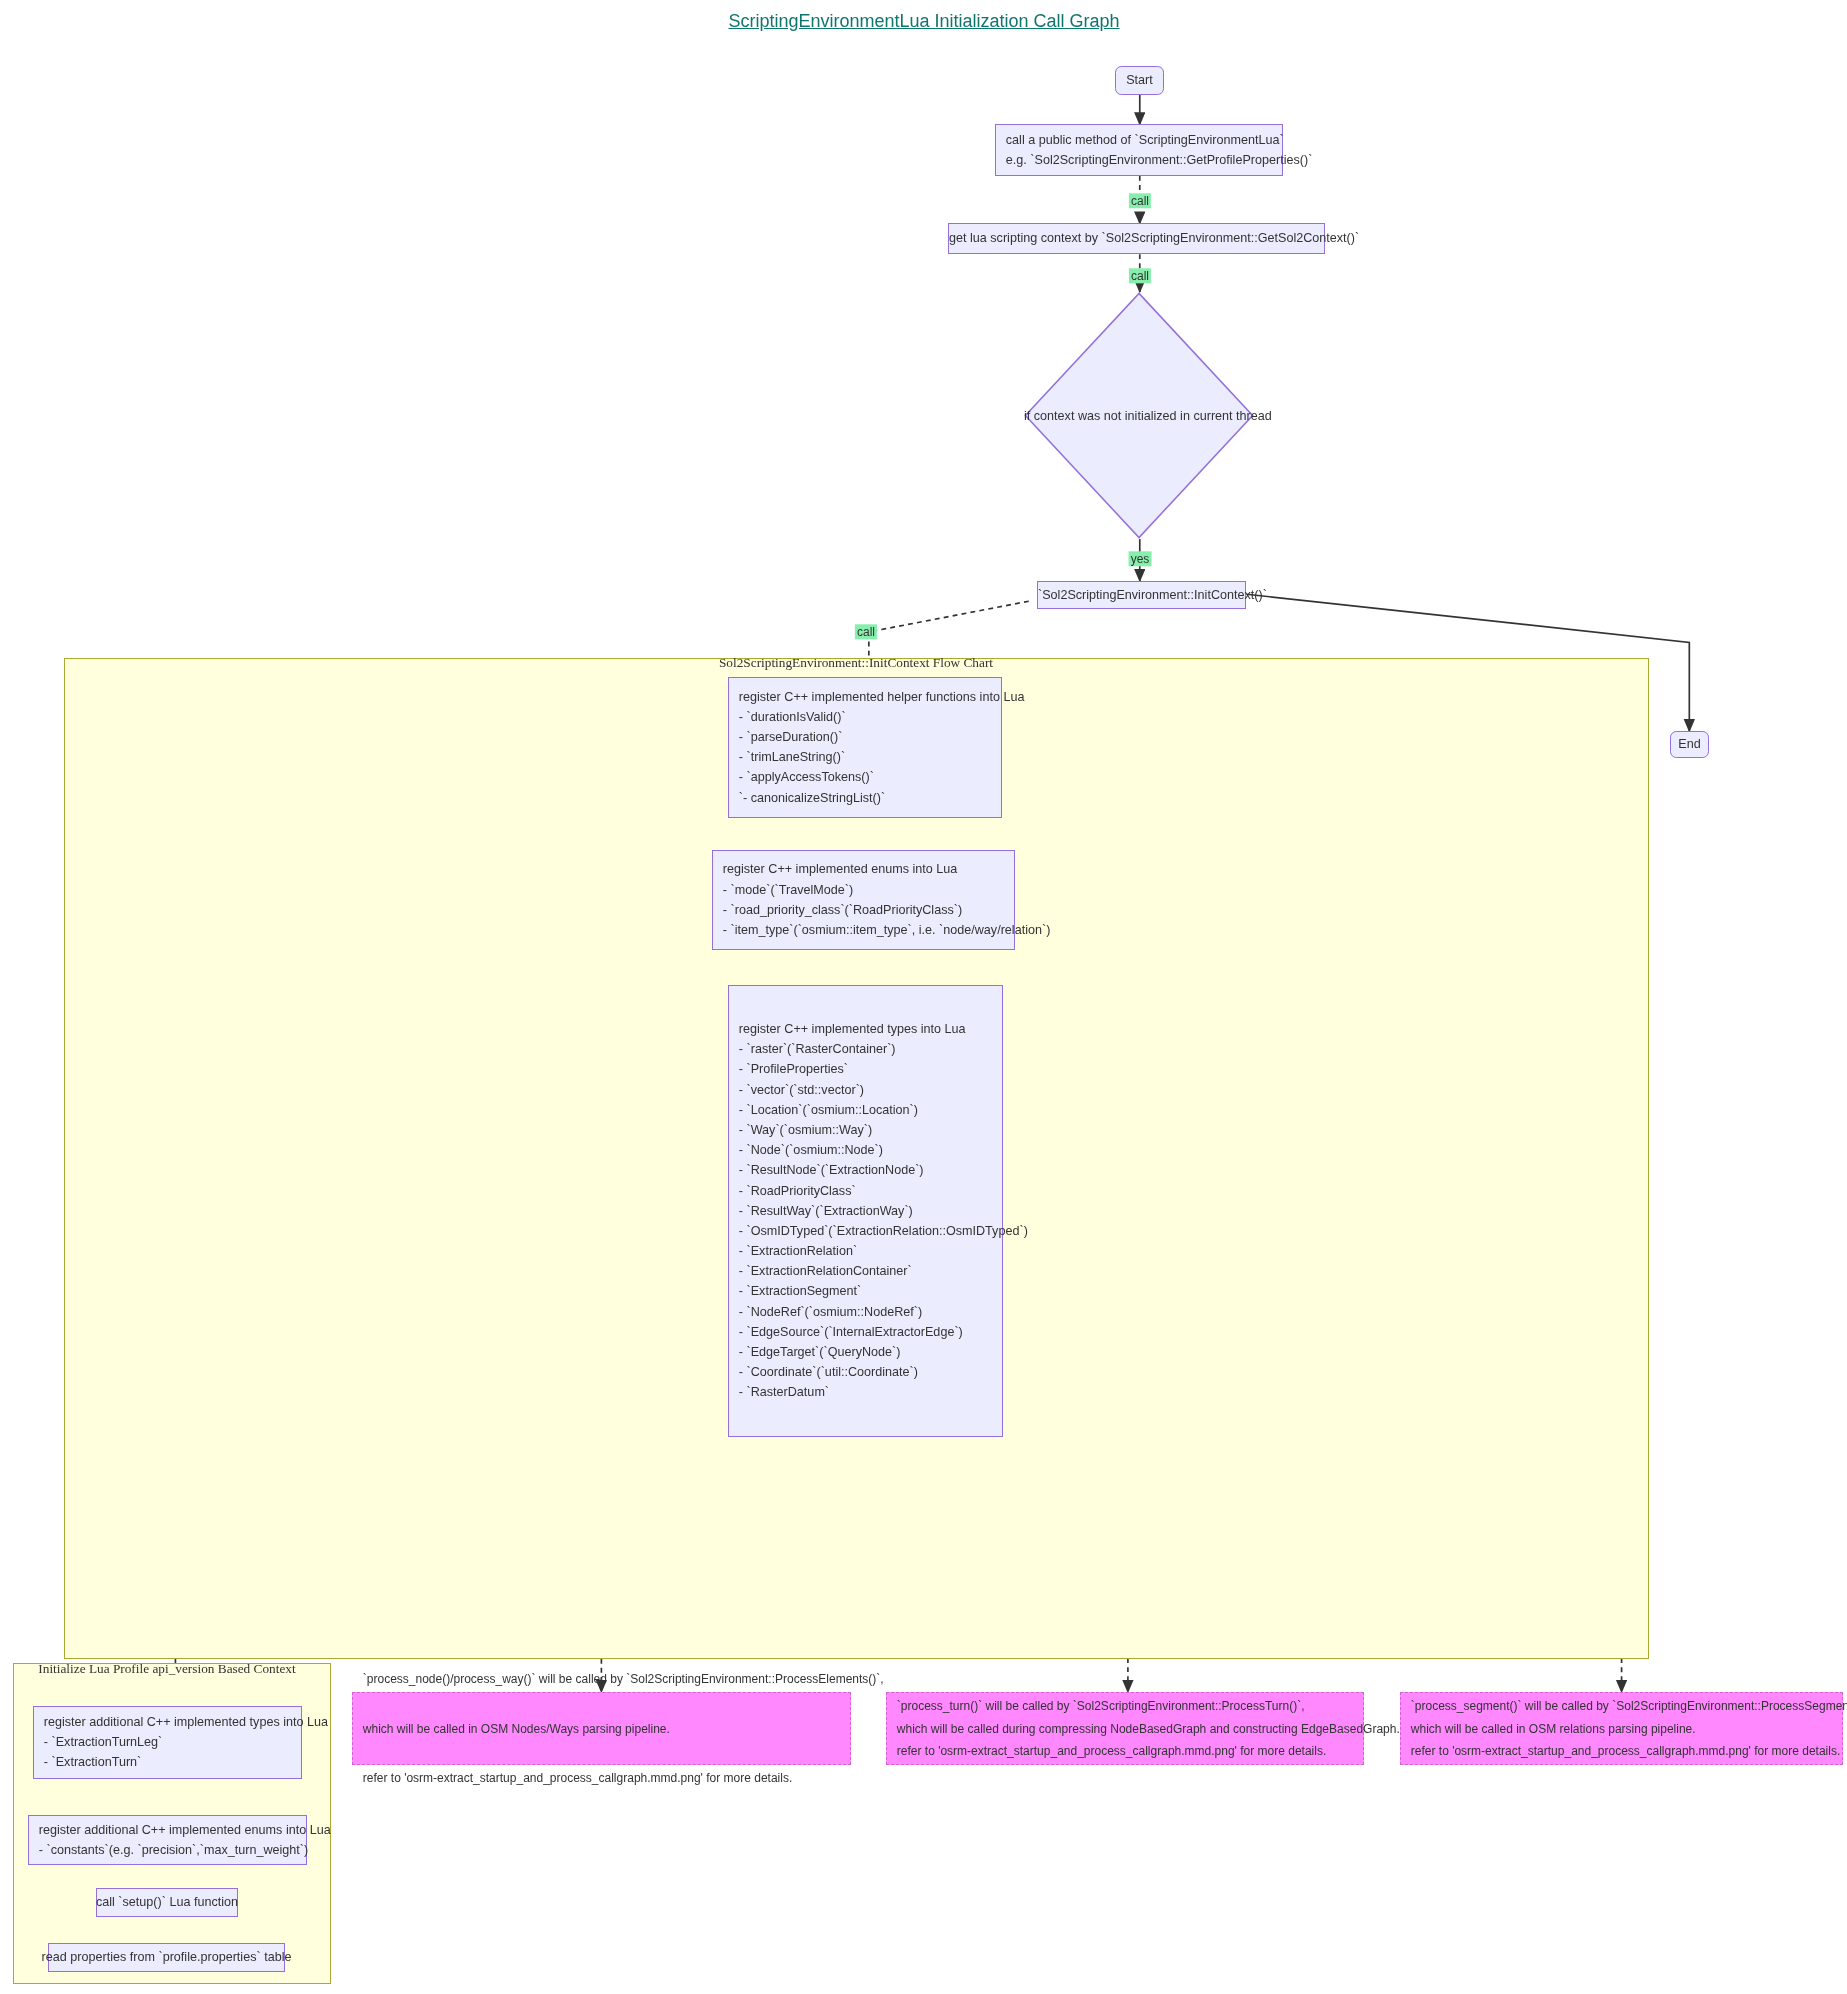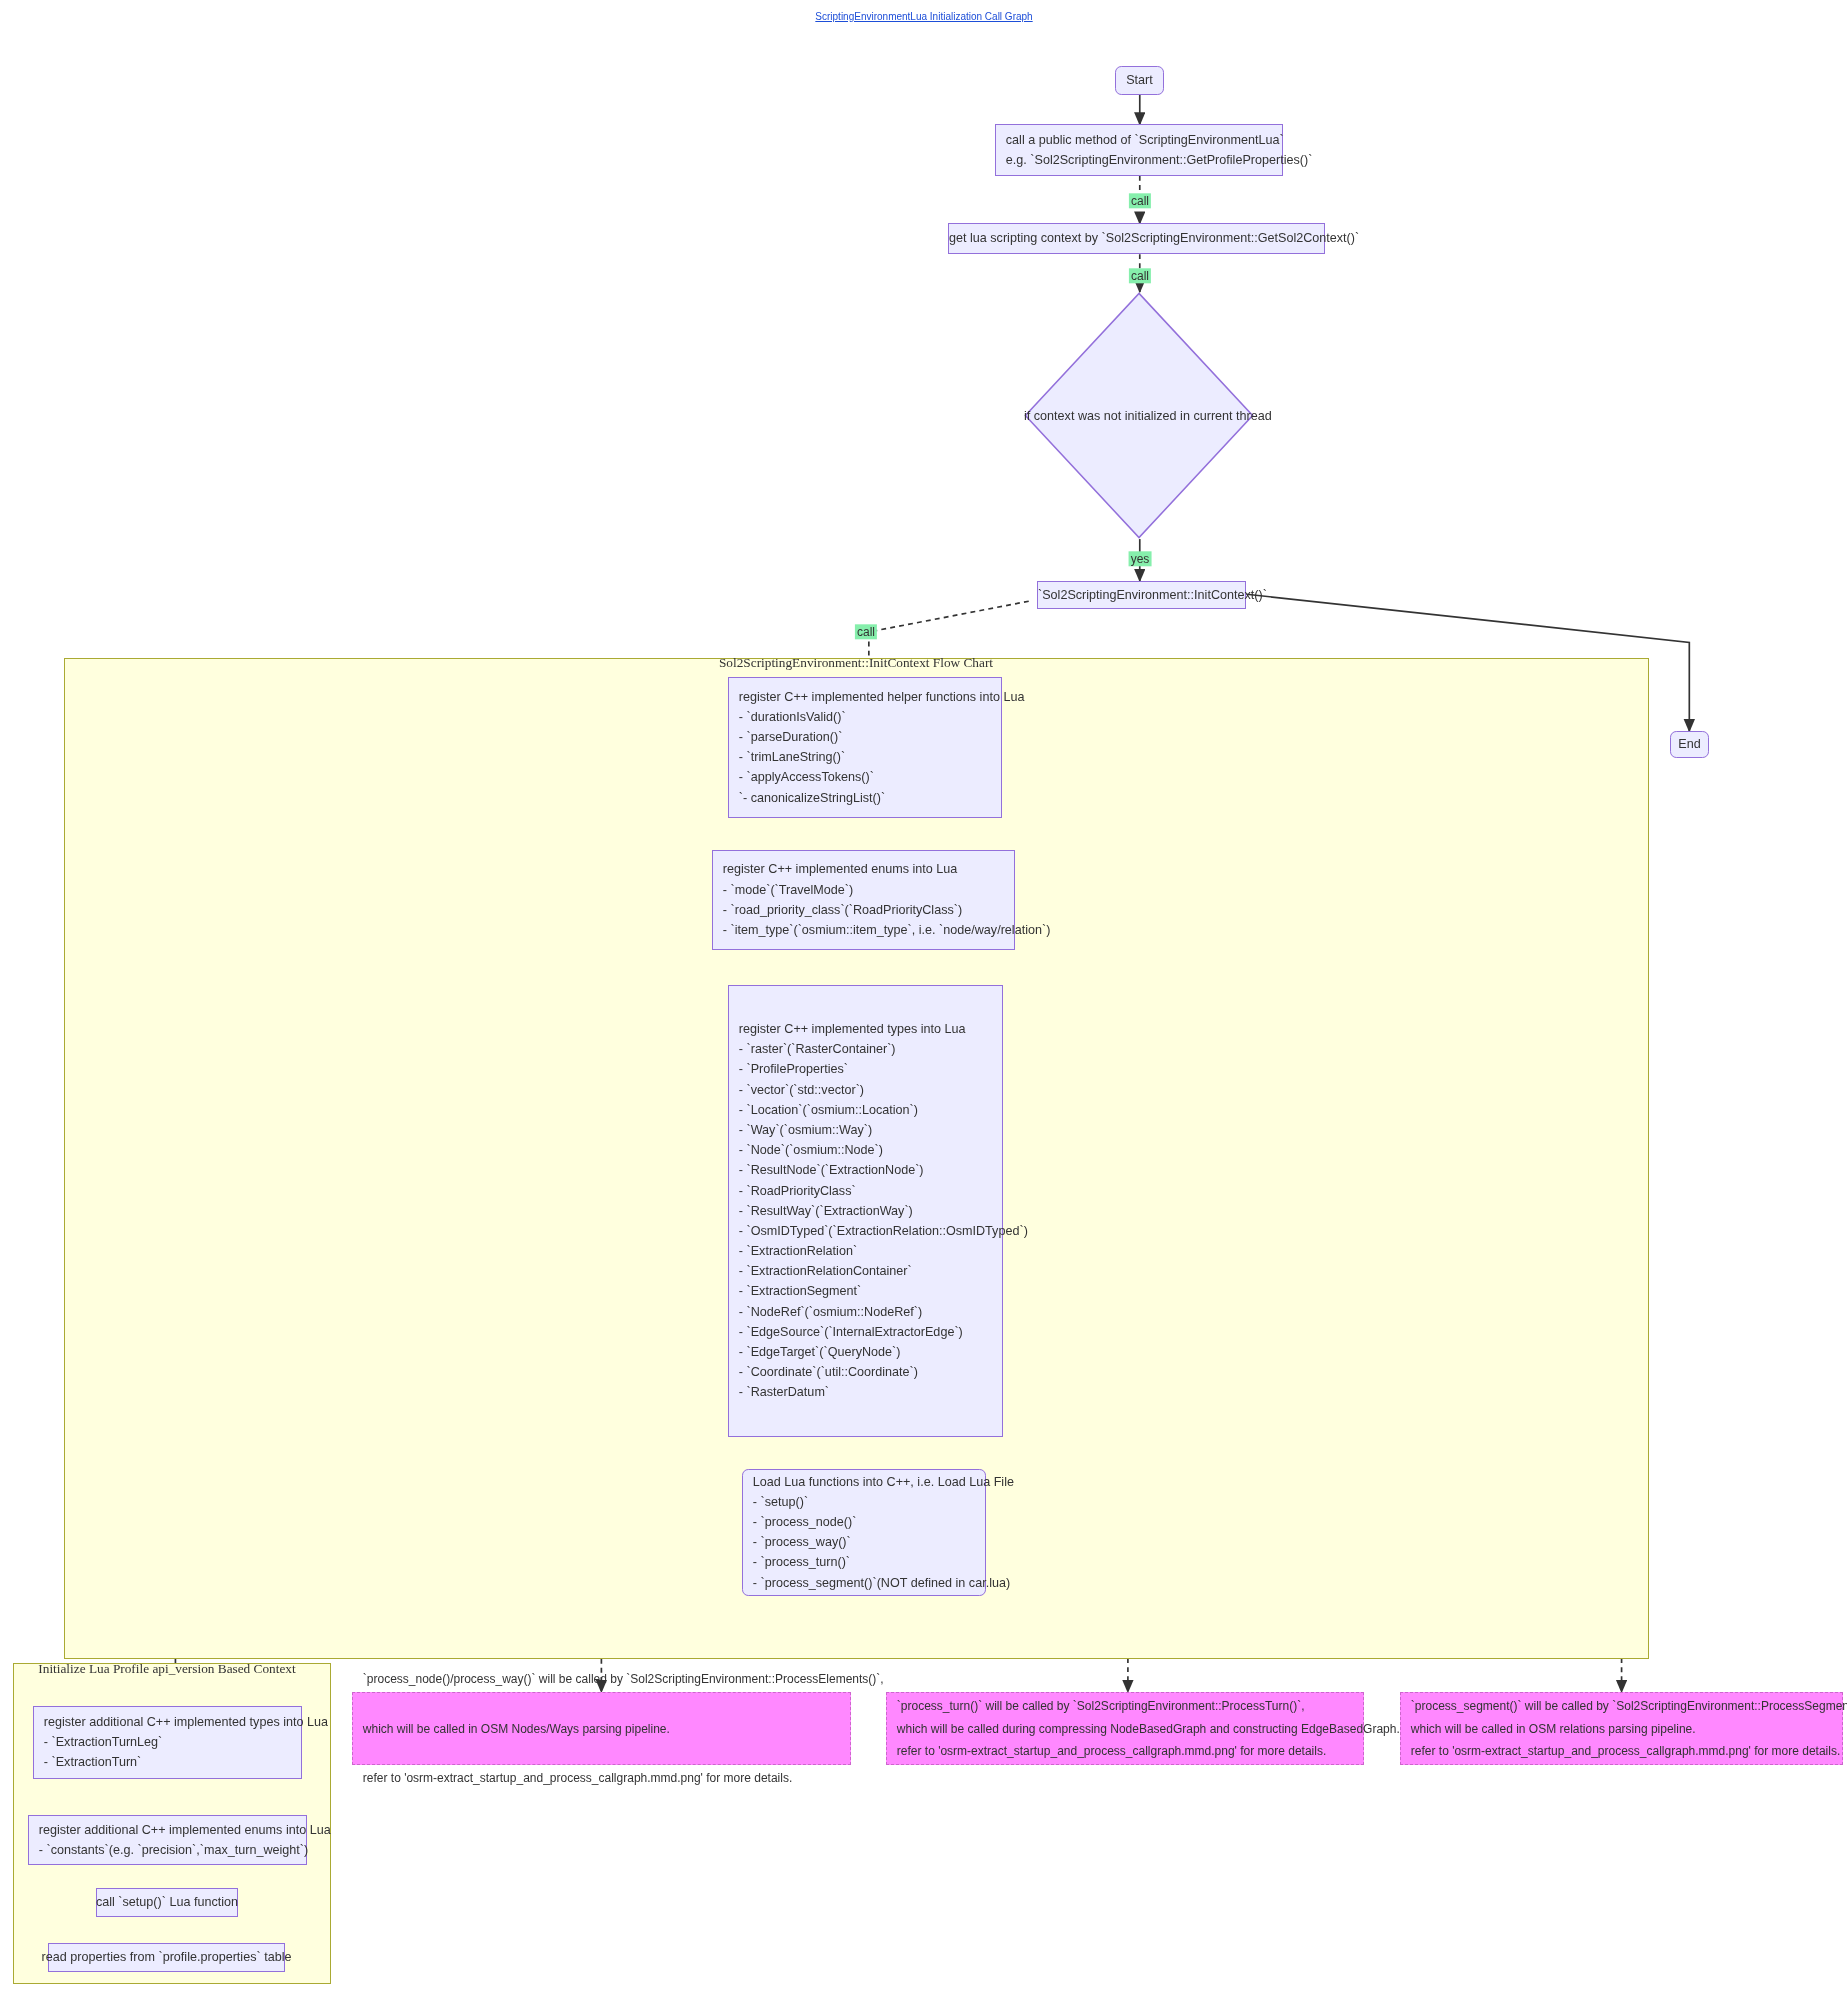--- a/index.html
+++ b/index.html
@@ -1,21 +1,21 @@
 <!DOCTYPE html>
 <html style="font-size:11.2px"><head>
 <meta charset="utf-8">
 <style>
   html,body{margin:0;padding:0;background:#ffffff;}
   body{width:1848px;height:1995px;position:relative;
        font-family:"Liberation Sans",sans-serif;color:#333333;}
   #canvas{position:relative;width:1848px;height:1995px;overflow:hidden;}
   svg.edges{position:absolute;left:0;top:0;width:1848px;height:1995px;pointer-events:none;}
 
-  .title{position:absolute;text-align:center;font-size:10px;color:#1d4ed8;
+  .title{position:absolute;text-align:center;font-size:18px;color:#0f766e;
          text-decoration:underline;white-space:nowrap;}
 
   
   .node{position:absolute;box-sizing:border-box;background:#ececff;
         border:1.1px solid #9370db;color:#333333;font-size:12.6px;line-height:1.0;
         display:flex;flex-direction:column;justify-content:center;}
   .node .ln{padding:0 0;white-space:nowrap;}
   .node.multi{padding:7.7px 0;}
   .node.multi .ln{padding:3.8px 9.8px;}
   .node.center{align-items:center;}
@@ -158,28 +158,20 @@
     <div class="ln">- `ExtractionRelation`</div>
     <div class="ln">- `ExtractionRelationContainer`</div>
     <div class="ln">- `ExtractionSegment`</div>
     <div class="ln">- `NodeRef`(`osmium::NodeRef`)</div>
     <div class="ln">- `EdgeSource`(`InternalExtractorEdge`)</div>
     <div class="ln">- `EdgeTarget`(`QueryNode`)</div>
     <div class="ln">- `Coordinate`(`util::Coordinate`)</div>
     <div class="ln">- `RasterDatum`</div>
   </div>
 
-  <div class="node multi round" style="left:742px;top:1469px;width:244px;height:127px;">
-    <div class="ln">Load Lua functions into C++, i.e. Load Lua File</div>
-    <div class="ln">- `setup()`</div>
-    <div class="ln">- `process_node()`</div>
-    <div class="ln">- `process_way()`</div>
-    <div class="ln">- `process_turn()`</div>
-    <div class="ln">- `process_segment()`(NOT defined in car.lua)</div>
-  </div>
 
   <div class="node multi" style="left:33px;top:1706px;width:269px;height:73px;">
     <div class="ln">register additional C++ implemented types into Lua</div>
     <div class="ln">- `ExtractionTurnLeg`</div>
     <div class="ln">- `ExtractionTurn`</div>
   </div>
 
   <div class="node multi" style="left:28px;top:1815px;width:279px;height:50px;">
     <div class="ln">register additional C++ implemented enums into Lua</div>
     <div class="ln">- `constants`(e.g. `precision`,`max_turn_weight`)</div>

